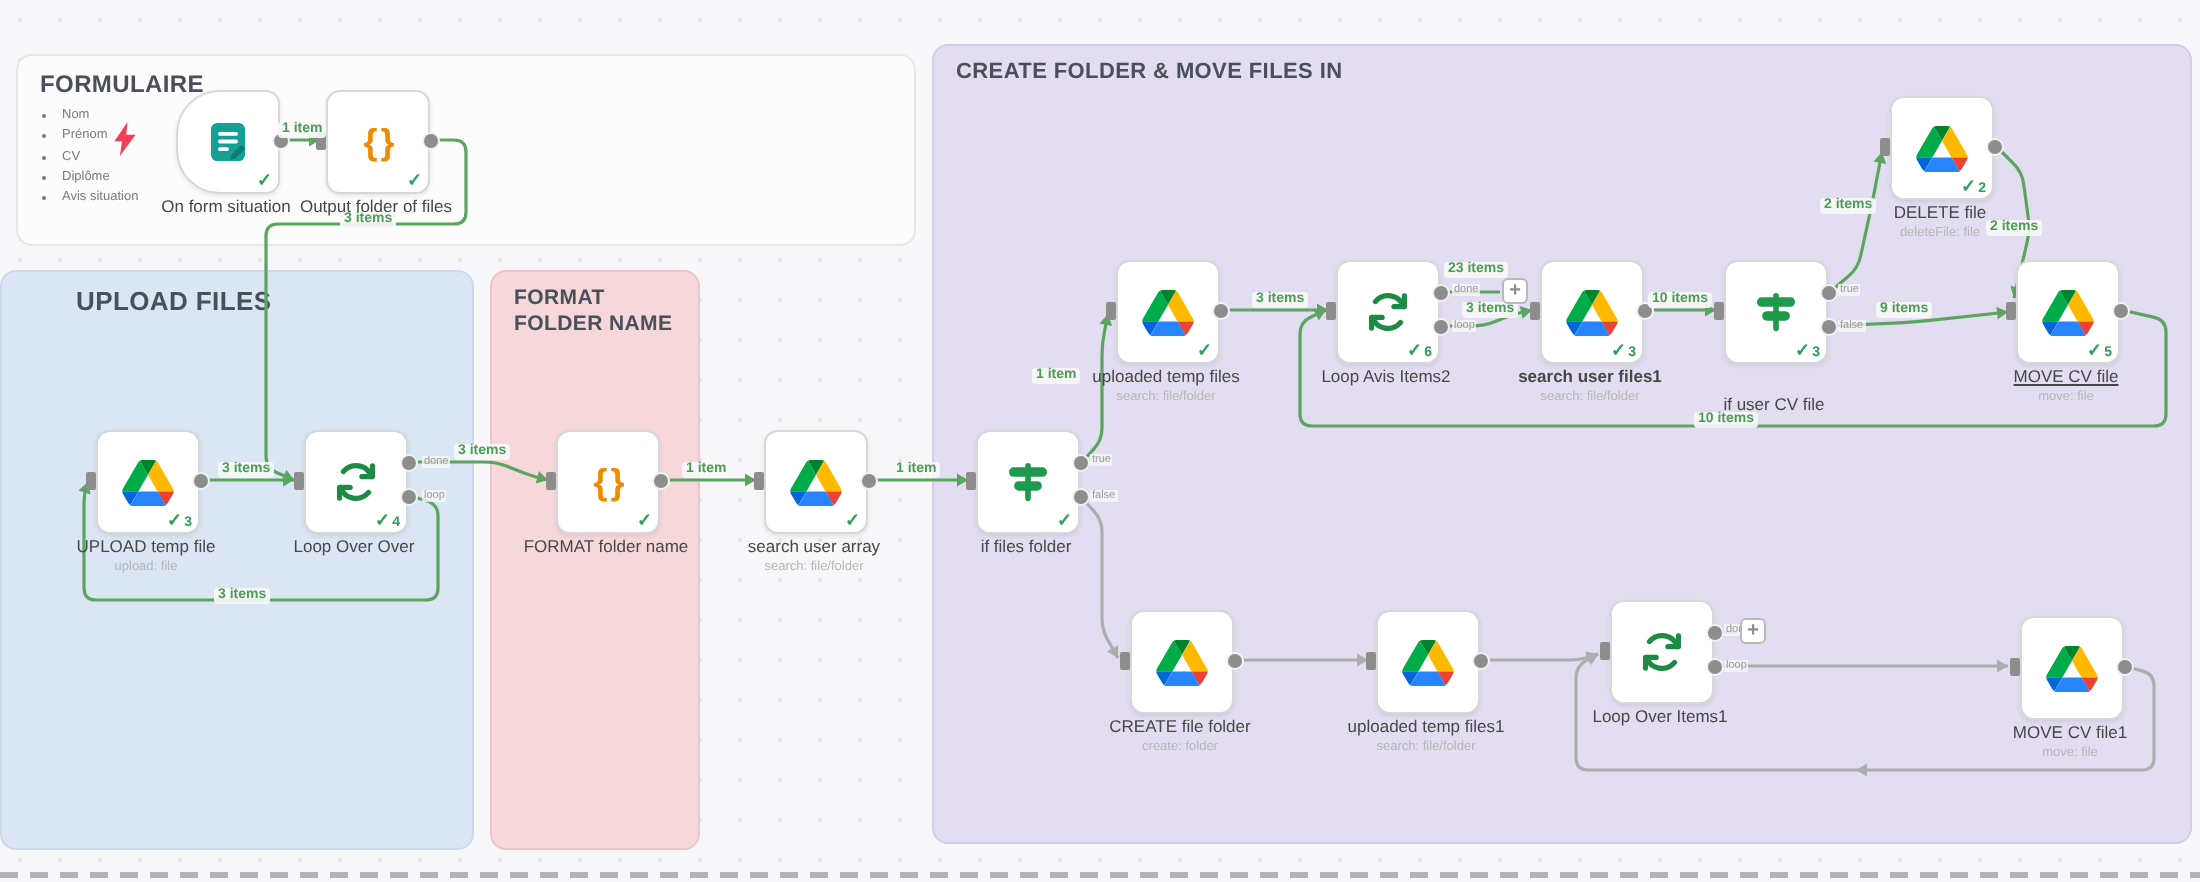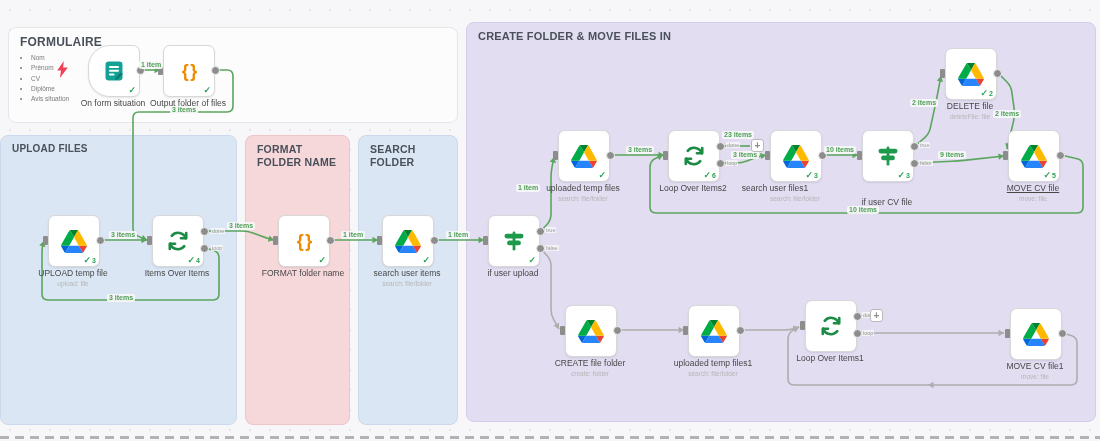--- a/index.html
+++ b/index.html
@@ -44,27 +44,24 @@
         <div class="group-title" style="font-size: 12px;">FORMULAIRE</div>
         <ul class="bullets">
           <li>Nom</li>
           <li>Prénom</li>
           <li>CV</li>
           <li>Diplôme</li>
           <li>Avis situation</li>
         </ul>
       </div>
       <div class="group" style="left: 0px; top: 135px; width: 237px; height: 290px; background: rgb(219, 230, 244); border-color: rgb(203, 217, 236);">
-        <div class="group-title" style="font-size: 10px;">UPLOAD FILES</div>
+        <div class="group-title" style="font-size: 13px; margin-left: 26px;">UPLOAD FILES</div>
       </div>
       <div class="group" style="left: 245px; top: 135px; width: 105px; height: 290px; background: rgb(246, 215, 218); border-color: rgb(236, 196, 202);">
         <div class="group-title" style="font-size: 10.5px;">FORMAT FOLDER NAME</div>
-      </div>
-      <div class="group" style="left: 358px; top: 135px; width: 100px; height: 290px; background: rgb(219, 230, 244); border-color: rgb(203, 217, 236);">
-        <div class="group-title" style="font-size: 10.5px;">SEARCH FOLDER</div>
       </div>
       <div class="group" style="left: 466px; top: 22px; width: 630px; height: 400px; background: rgb(226, 221, 241); border-color: rgb(211, 204, 234);">
         <div class="group-title" style="font-size: 11px;">CREATE FOLDER &amp; MOVE FILES IN</div>
       </div>
     </div>
   <svg id="edges" class="layer" width="1100" height="441" viewBox="0 0 1100 441">
       <path d="M141,70 L160,70" fill="none" stroke="#5ba55e" stroke-width="1.6"></path>
       <polygon points="160,70 154.5,73.2 154.5,66.8" fill="#5ba55e"></polygon>
       <path d="M216,70 L227,70 Q233,70 233,76 L233,106 Q233,112 227,112 L139,112 Q133,112 133,118 L133,228 Q133,234 138.51487018010835,236.363515791475 L147,240" fill="none" stroke="#5ba55e" stroke-width="1.6"></path>
       <polygon points="147,240 140.68416057944734,240.77470795387237 143.20524409035403,234.8921797617568" fill="#5ba55e"></polygon>
@@ -148,55 +145,55 @@
     <path d="M6.2 7.2a7.6 7.6 0 0 1 13 2.3"></path>
           <path d="M19.6 4.6v4.9h-4.9"></path>
     <path d="M17.8 16.8a7.6 7.6 0 0 1-13-2.3"></path>
           <path d="M4.4 19.4v-4.9h4.9"></path>
         </svg>
         <div class="check">✓<small>4</small></div>
       </div>
       <div class="in-conn" style="left: 147px; top: 235.5px;"></div>
       <div class="out-dot" style="left: 199.5px; top: 226.5px;"></div>
       <div class="out-dot" style="left: 199.5px; top: 243.5px;"></div>
-      <div class="nlabel" style="left: 112px; top: 269px;">Items Over Items</div>
+      <div class="nlabel" style="left: 112px; top: 269px;">Loop Over Over</div>
       <div class="node" style="left: 278px; top: 215px;">
         <div class="braces">{ }</div>
         <div class="check">✓</div>
       </div>
       <div class="in-conn" style="left: 273px; top: 235.5px;"></div>
       <div class="out-dot" style="left: 325.5px; top: 235.5px;"></div>
       <div class="nlabel" style="left: 238px; top: 269px;">FORMAT folder name</div>
       <div class="node" style="left: 382px; top: 215px;">
         <svg width="26" height="23" viewBox="0 0 87.3 78">
     <path fill="#0066da" d="m6.6 66.85 3.85 6.65c.8 1.4 1.95 2.5 3.3 3.3l13.75-23.8h-27.5c0 1.55.4 3.1 1.2 4.5z"></path>
     <path fill="#00ac47" d="m43.65 25-13.75-23.8c-1.35.8-2.5 1.9-3.3 3.3l-25.4 44a9.06 9.06 0 0 0-1.2 4.5h27.5z"></path>
     <path fill="#ea4335" d="m73.55 76.8c1.35-.8 2.5-1.9 3.3-3.3l1.6-2.75 7.65-13.25c.8-1.4 1.2-2.95 1.2-4.5h-27.5l5.85 11.5z"></path>
     <path fill="#00832d" d="m43.65 25 13.75-23.8c-1.35-.8-2.9-1.2-4.5-1.2h-18.5c-1.6 0-3.15.45-4.5 1.2z"></path>
     <path fill="#2684fc" d="m59.8 53.3h-32.3l-13.75 23.8c1.35.8 2.9 1.2 4.5 1.2h50.8c1.6 0 3.15-.45 4.5-1.2z"></path>
     <path fill="#ffba00" d="m73.4 26.5-12.7-22c-.8-1.4-1.95-2.5-3.3-3.3l-13.75 23.8 16.15 28.3h27.45c0-1.55-.4-3.1-1.2-4.5z"></path>
         </svg>
         <div class="check">✓</div>
       </div>
       <div class="in-conn" style="left: 377px; top: 235.5px;"></div>
       <div class="out-dot" style="left: 429.5px; top: 235.5px;"></div>
-      <div class="nlabel" style="left: 342px; top: 269px;">search user items</div>
+      <div class="nlabel" style="left: 342px; top: 269px;">search user array</div>
       <div class="nsub" style="left: 342px; top: 280px;">search: file/folder</div>
       <div class="node" style="left: 488px; top: 215px;">
         <svg width="26" height="26" viewBox="0 0 24 24" fill="#1d9a4b">
     <rect x="10.7" y="3.2" width="2.6" height="17.6" rx="1.3"></rect>
     <rect x="3.2" y="5.2" width="17.6" height="4.4" rx="2.2"></rect>
     <rect x="5.6" y="11.6" width="12.8" height="4.4" rx="2.2"></rect>
         </svg>
         <div class="check">✓</div>
       </div>
       <div class="in-conn" style="left: 483px; top: 235.5px;"></div>
       <div class="out-dot" style="left: 535.5px; top: 226.5px;"></div>
       <div class="out-dot" style="left: 535.5px; top: 243.5px;"></div>
-      <div class="nlabel" style="left: 448px; top: 269px;">if user upload</div>
+      <div class="nlabel" style="left: 448px; top: 269px;">if files folder</div>
       <div class="node" style="left: 558px; top: 130px;">
         <svg width="26" height="23" viewBox="0 0 87.3 78">
     <path fill="#0066da" d="m6.6 66.85 3.85 6.65c.8 1.4 1.95 2.5 3.3 3.3l13.75-23.8h-27.5c0 1.55.4 3.1 1.2 4.5z"></path>
     <path fill="#00ac47" d="m43.65 25-13.75-23.8c-1.35.8-2.5 1.9-3.3 3.3l-25.4 44a9.06 9.06 0 0 0-1.2 4.5h27.5z"></path>
     <path fill="#ea4335" d="m73.55 76.8c1.35-.8 2.5-1.9 3.3-3.3l1.6-2.75 7.65-13.25c.8-1.4 1.2-2.95 1.2-4.5h-27.5l5.85 11.5z"></path>
     <path fill="#00832d" d="m43.65 25 13.75-23.8c-1.35-.8-2.9-1.2-4.5-1.2h-18.5c-1.6 0-3.15.45-4.5 1.2z"></path>
     <path fill="#2684fc" d="m59.8 53.3h-32.3l-13.75 23.8c1.35.8 2.9 1.2 4.5 1.2h50.8c1.6 0 3.15-.45 4.5-1.2z"></path>
     <path fill="#ffba00" d="m73.4 26.5-12.7-22c-.8-1.4-1.95-2.5-3.3-3.3l-13.75 23.8 16.15 28.3h27.45c0-1.55-.4-3.1-1.2-4.5z"></path>
         </svg>
         <div class="check">✓</div>
@@ -210,35 +207,35 @@
     <path d="M6.2 7.2a7.6 7.6 0 0 1 13 2.3"></path>
           <path d="M19.6 4.6v4.9h-4.9"></path>
     <path d="M17.8 16.8a7.6 7.6 0 0 1-13-2.3"></path>
           <path d="M4.4 19.4v-4.9h4.9"></path>
         </svg>
         <div class="check">✓<small>6</small></div>
       </div>
       <div class="in-conn" style="left: 663px; top: 150.5px;"></div>
       <div class="out-dot" style="left: 715.5px; top: 141.5px;"></div>
       <div class="out-dot" style="left: 715.5px; top: 158.5px;"></div>
-      <div class="nlabel" style="left: 628px; top: 184px;">Loop Over Items2</div>
+      <div class="nlabel" style="left: 628px; top: 184px;">Loop Avis Items2</div>
       <div class="node" style="left: 770px; top: 130px;">
         <svg width="26" height="23" viewBox="0 0 87.3 78">
     <path fill="#0066da" d="m6.6 66.85 3.85 6.65c.8 1.4 1.95 2.5 3.3 3.3l13.75-23.8h-27.5c0 1.55.4 3.1 1.2 4.5z"></path>
     <path fill="#00ac47" d="m43.65 25-13.75-23.8c-1.35.8-2.5 1.9-3.3 3.3l-25.4 44a9.06 9.06 0 0 0-1.2 4.5h27.5z"></path>
     <path fill="#ea4335" d="m73.55 76.8c1.35-.8 2.5-1.9 3.3-3.3l1.6-2.75 7.65-13.25c.8-1.4 1.2-2.95 1.2-4.5h-27.5l5.85 11.5z"></path>
     <path fill="#00832d" d="m43.65 25 13.75-23.8c-1.35-.8-2.9-1.2-4.5-1.2h-18.5c-1.6 0-3.15.45-4.5 1.2z"></path>
     <path fill="#2684fc" d="m59.8 53.3h-32.3l-13.75 23.8c1.35.8 2.9 1.2 4.5 1.2h50.8c1.6 0 3.15-.45 4.5-1.2z"></path>
     <path fill="#ffba00" d="m73.4 26.5-12.7-22c-.8-1.4-1.95-2.5-3.3-3.3l-13.75 23.8 16.15 28.3h27.45c0-1.55-.4-3.1-1.2-4.5z"></path>
         </svg>
         <div class="check">✓<small>3</small></div>
       </div>
       <div class="in-conn" style="left: 765px; top: 150.5px;"></div>
       <div class="out-dot" style="left: 817.5px; top: 150.5px;"></div>
-      <div class="nlabel" style="left: 710px; top: 184px;">search user files1</div>
+      <div class="nlabel" style="left: 730px; top: 184px; font-weight: bold;">search user files1</div>
       <div class="nsub" style="left: 730px; top: 195px;">search: file/folder</div>
       <div class="node" style="left: 862px; top: 130px;">
         <svg width="26" height="26" viewBox="0 0 24 24" fill="#1d9a4b">
     <rect x="10.7" y="3.2" width="2.6" height="17.6" rx="1.3"></rect>
     <rect x="3.2" y="5.2" width="17.6" height="4.4" rx="2.2"></rect>
     <rect x="5.6" y="11.6" width="12.8" height="4.4" rx="2.2"></rect>
         </svg>
         <div class="check">✓<small>3</small></div>
       </div>
       <div class="in-conn" style="left: 857px; top: 150.5px;"></div>

